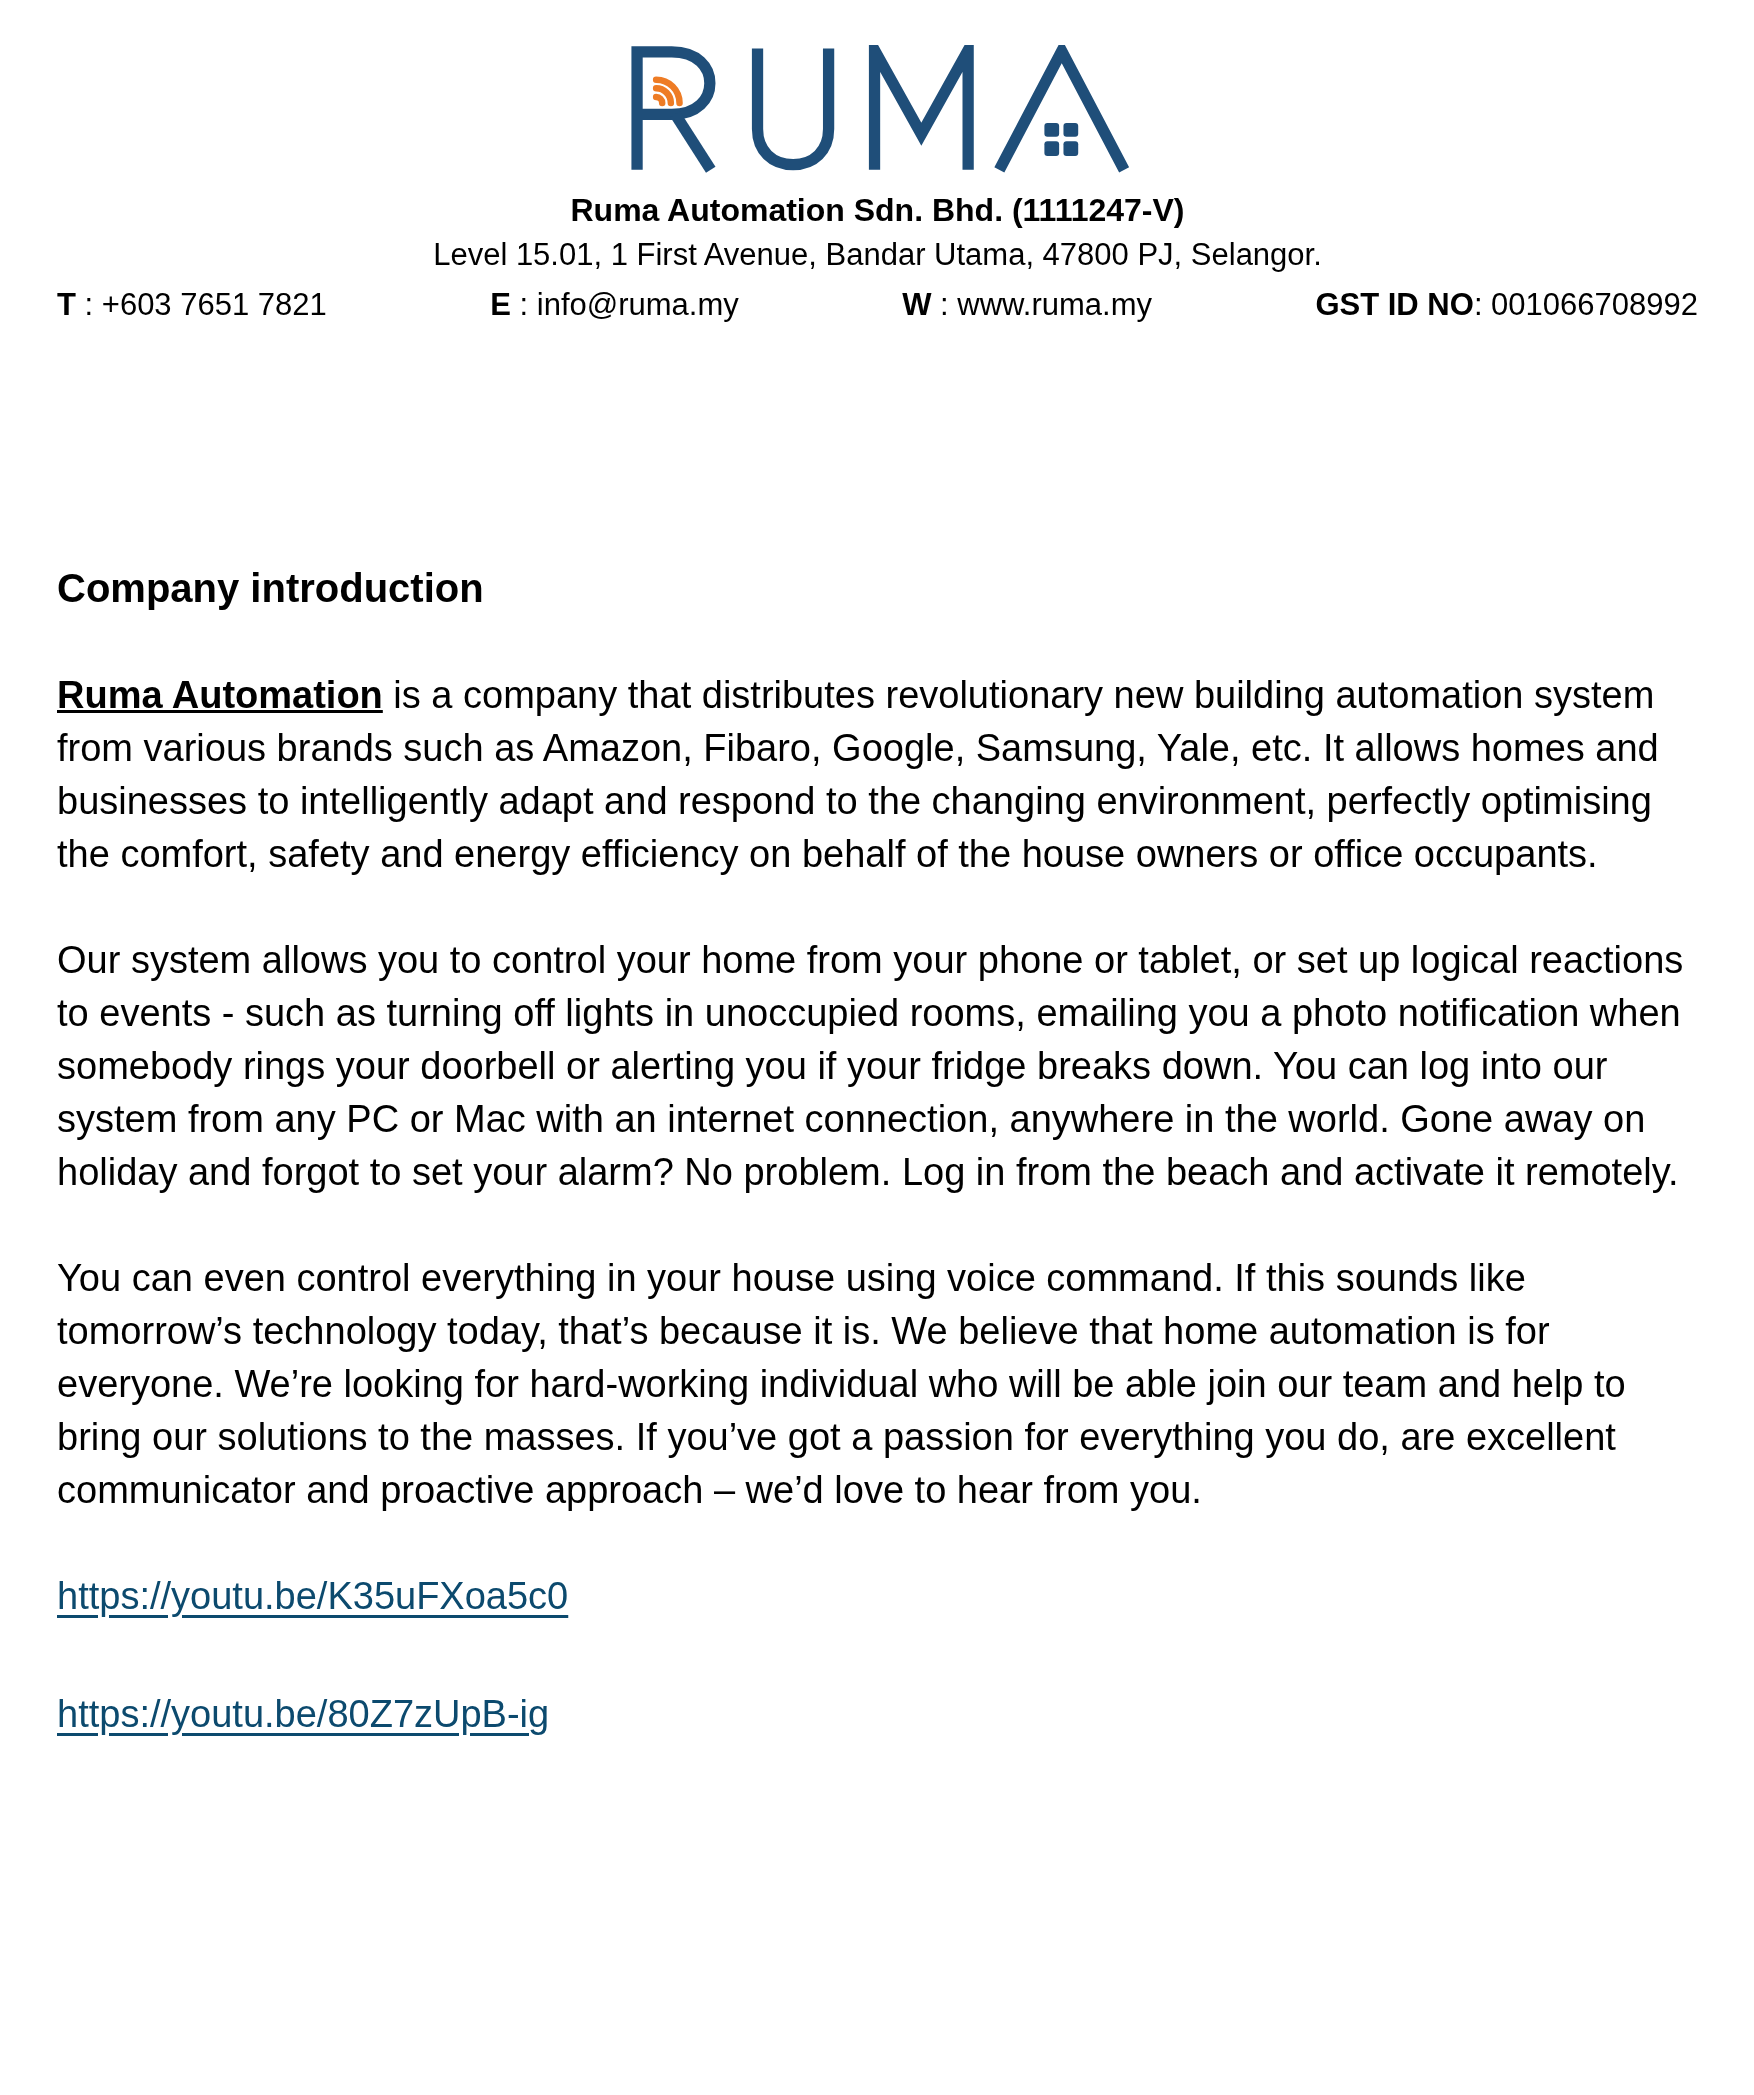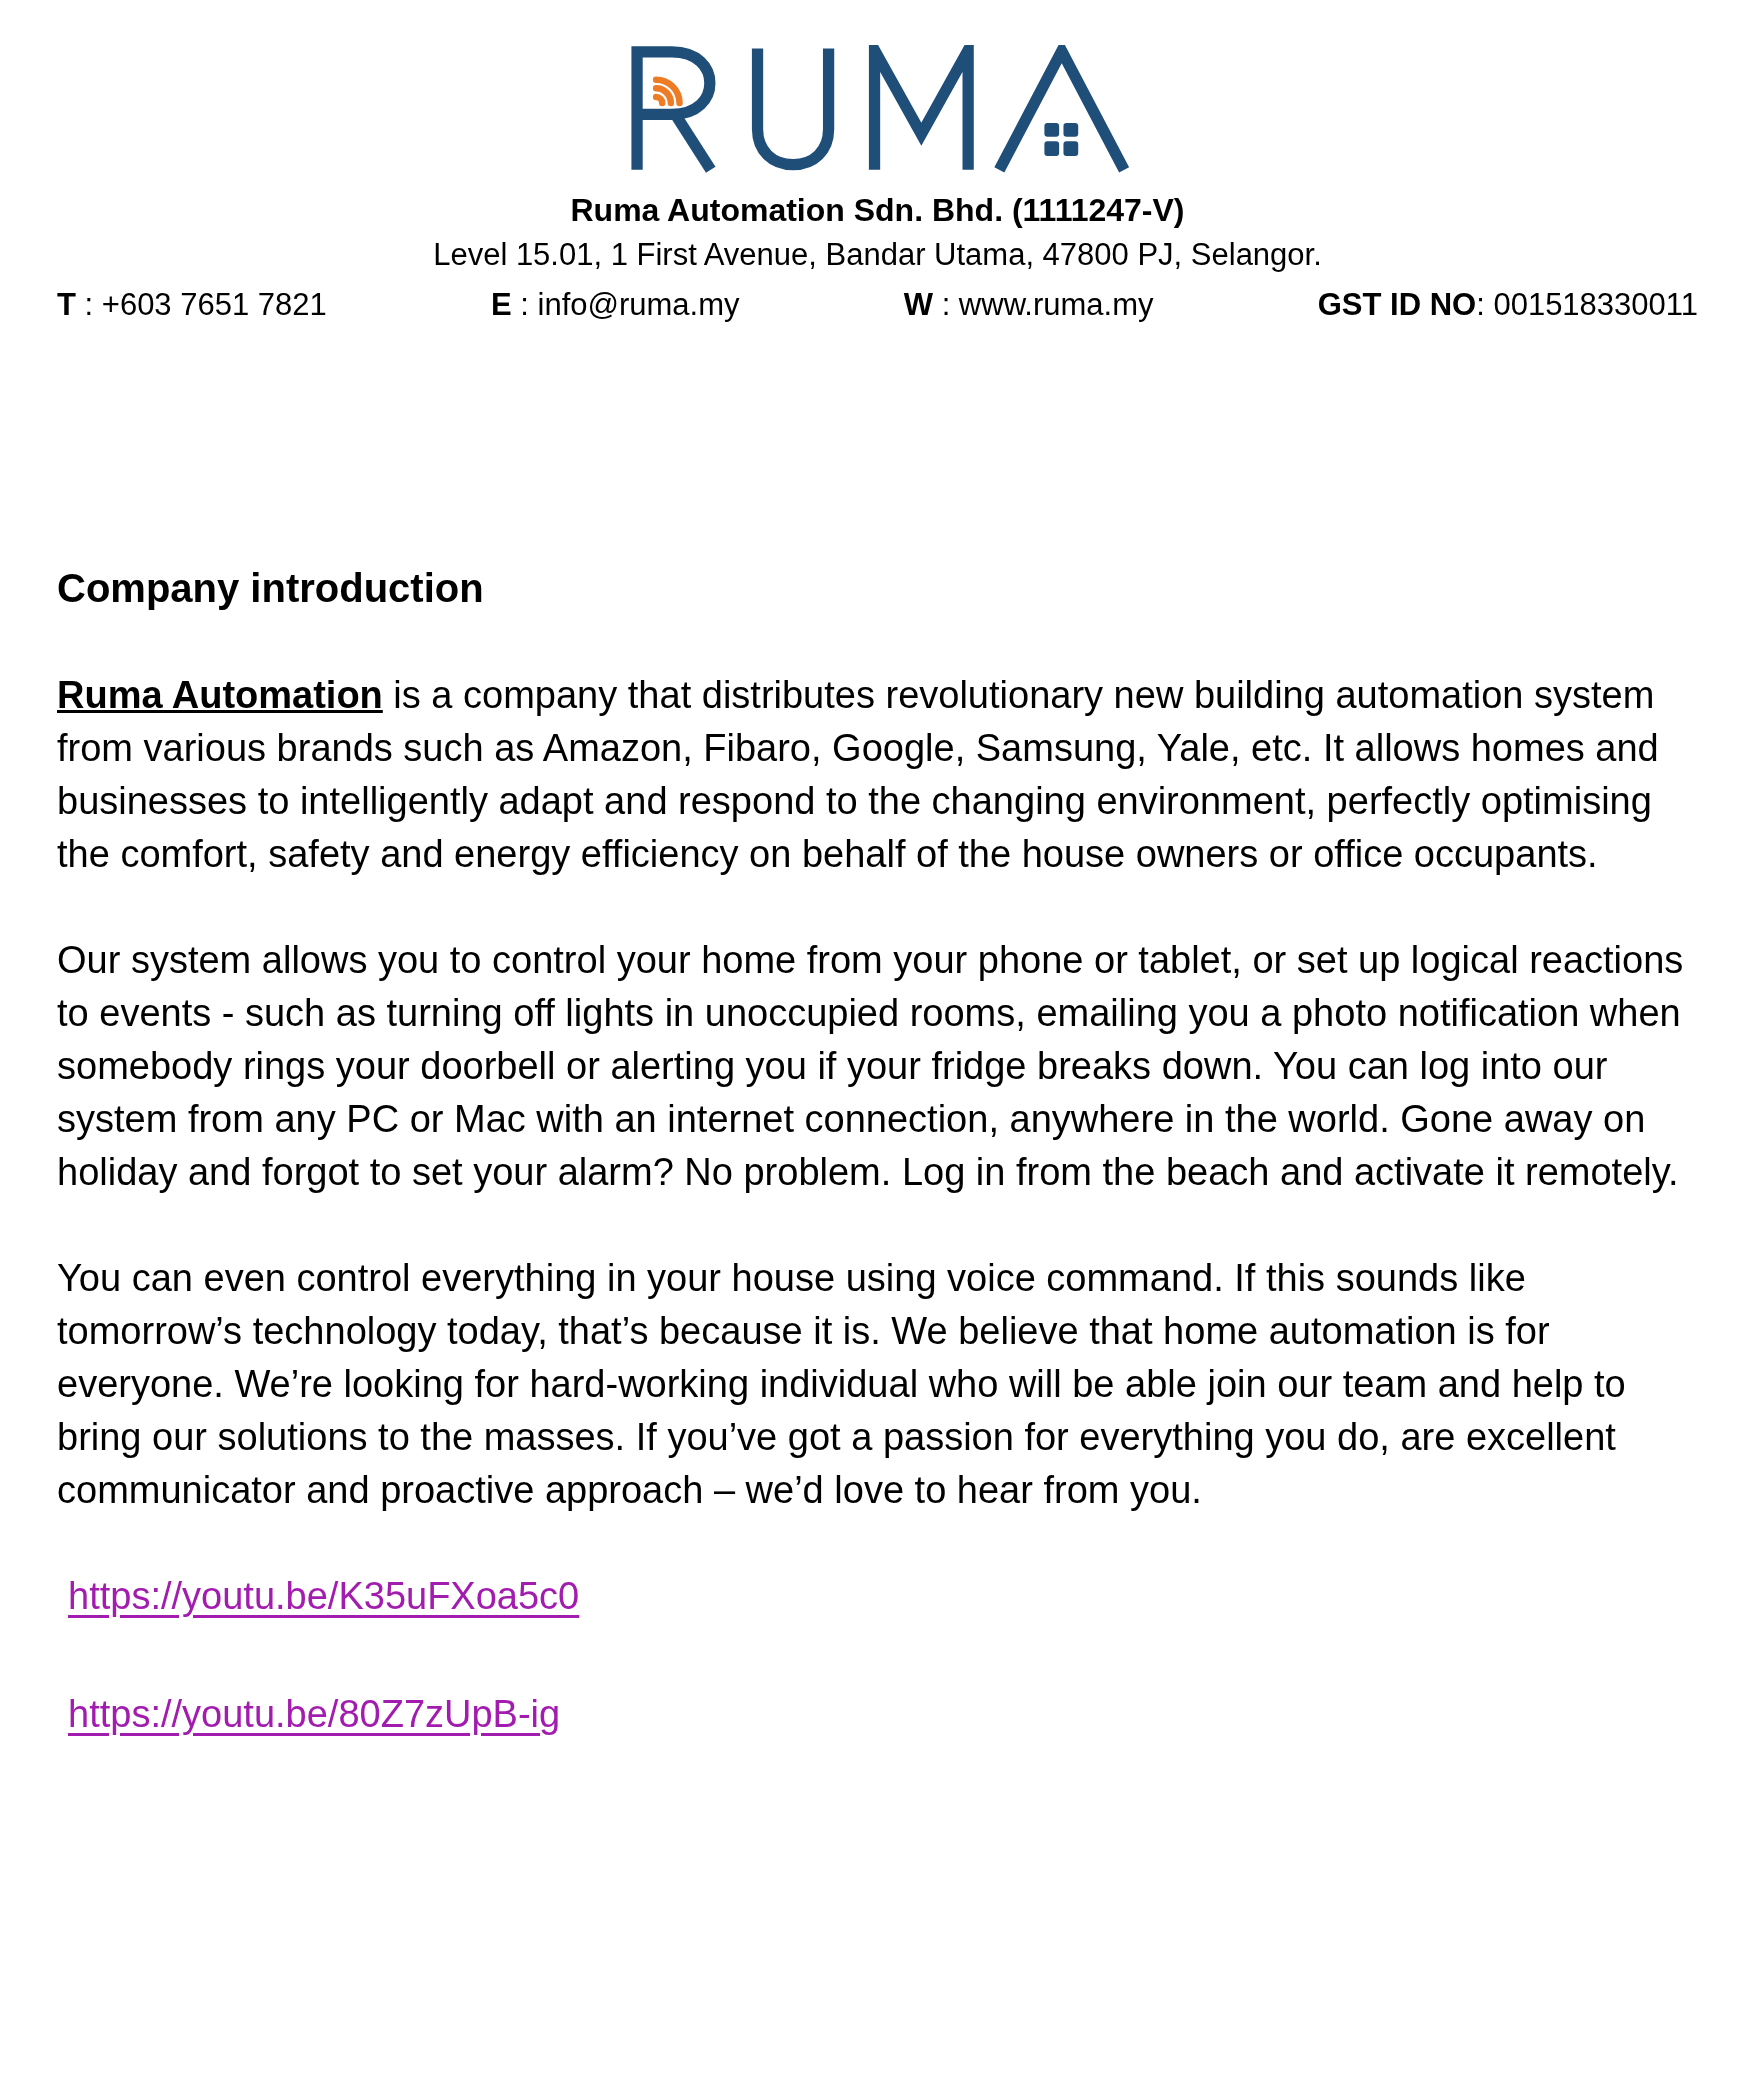--- a/index.html
+++ b/index.html
@@ -50,24 +50,23 @@
     line-height: 47px;
   }
   .doc-body p {
     margin: 0 0 53px 0;
     font-size: 38px;
     line-height: 53px;
   }
   .bold { font-weight: 700; text-decoration: underline; }
   .link-line { margin-bottom: 65px !important; }
   a.video-link {
-    color: #a21caf;
+    color: #0c4a6e;
     text-decoration: underline;
     text-underline-offset: 6px;
-    margin-left: 11px;
   }
 </style>
 </head>
 <body>
 
 <div class="page">
 
   <header class="letterhead">
 
     <svg class="logo-svg" viewBox="0 0 580 150" role="img" aria-label="RUMA">
@@ -111,21 +110,21 @@
       <span class="contact-item">
         <span class="c-label">T</span><span> : </span><span>+603 7651 7821</span>
       </span>
       <span class="contact-item">
         <span class="c-label">E</span><span> : </span><span>info@ruma.my</span>
       </span>
       <span class="contact-item">
         <span class="c-label">W</span><span> : </span><span>www.ruma.my</span>
       </span>
       <span class="contact-item">
-        <span class="c-label">GST ID NO</span><span>: </span><span>001518330011</span>
+        <span class="c-label">GST ID NO</span><span>: </span><span>001066708992</span>
       </span>
     </div>
 
   </header>
 
   <main class="doc-body">
 
     <h1 class="section-heading">Company introduction</h1>
 
     <p><span class="bold">Ruma Automation</span><span> is a company that distributes revolutionary new building automation system from various brands such as Amazon, Fibaro, Google, Samsung, Yale, etc. It allows homes and businesses to intelligently adapt and respond to the changing environment, perfectly optimising the comfort, safety and energy efficiency on behalf of the house owners or office occupants.</span></p>

